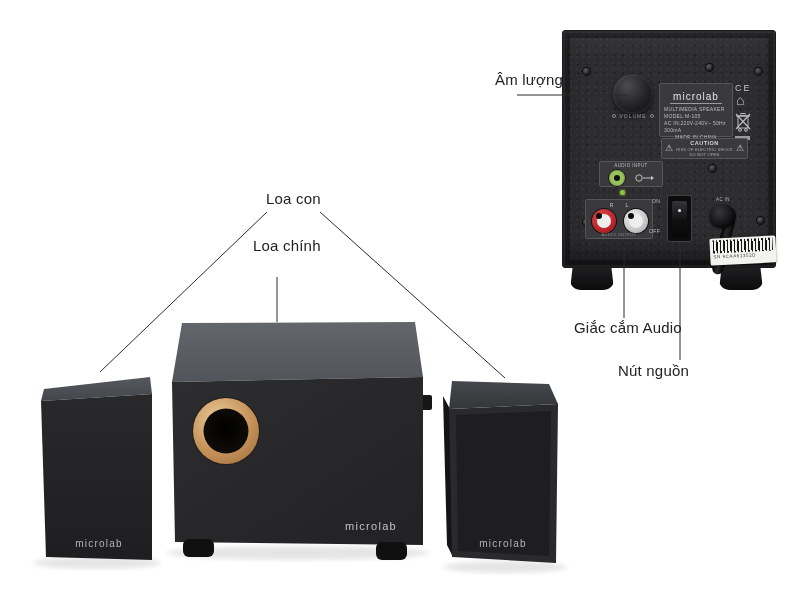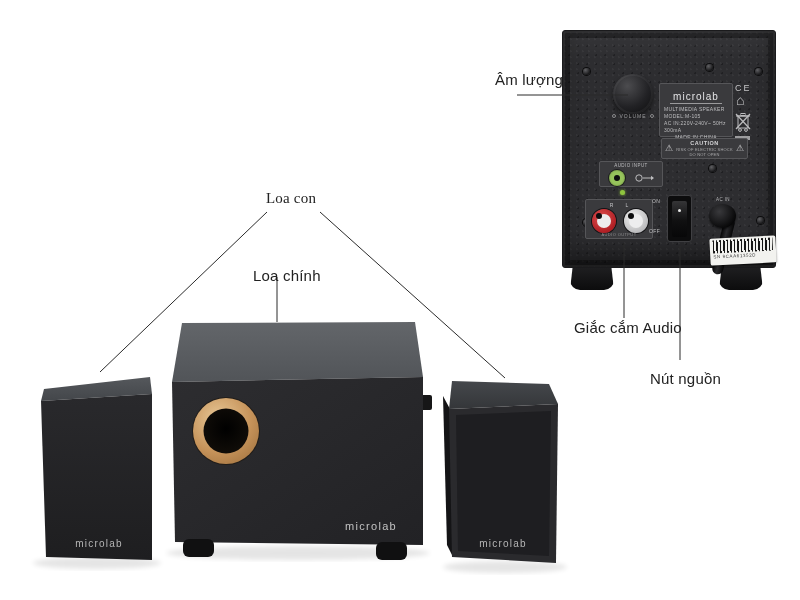--- a/index.html
+++ b/index.html
@@ -276,18 +276,18 @@
       <line x1="517" y1="95" x2="628" y2="95"></line>
       <line x1="267" y1="212" x2="100" y2="372"></line>
       <line x1="320" y1="212" x2="505" y2="378"></line>
       <line x1="277" y1="277" x2="277" y2="322"></line>
       <line x1="624" y1="243" x2="624" y2="318"></line>
       <line x1="680" y1="246" x2="680" y2="360"></line>
     </g>
   </svg>
 
   <div class="callout" style="left:495px;top:71px;">Âm lượng</div>
-  <div class="callout" style="left:266px;top:190px;font-family:Liberation Serif, serif;">Loa con</div>
-  <div class="callout" style="left:253px;top:267px;">Loa chính</div>
+  <div class="callout" style="left:266px;top:190px;">Loa con</div>
+  <div class="callout" style="left:253px;top:237px;">Loa chính</div>
   <div class="callout" style="left:574px;top:319px;">Giắc cắm Audio</div>
-  <div class="callout" style="left:650px;top:362px;margin-top:8px;">Nút nguồn</div>
+  <div class="callout" style="left:618px;top:362px;">Nút nguồn</div>
 
 </div>
 
 </body></html>

